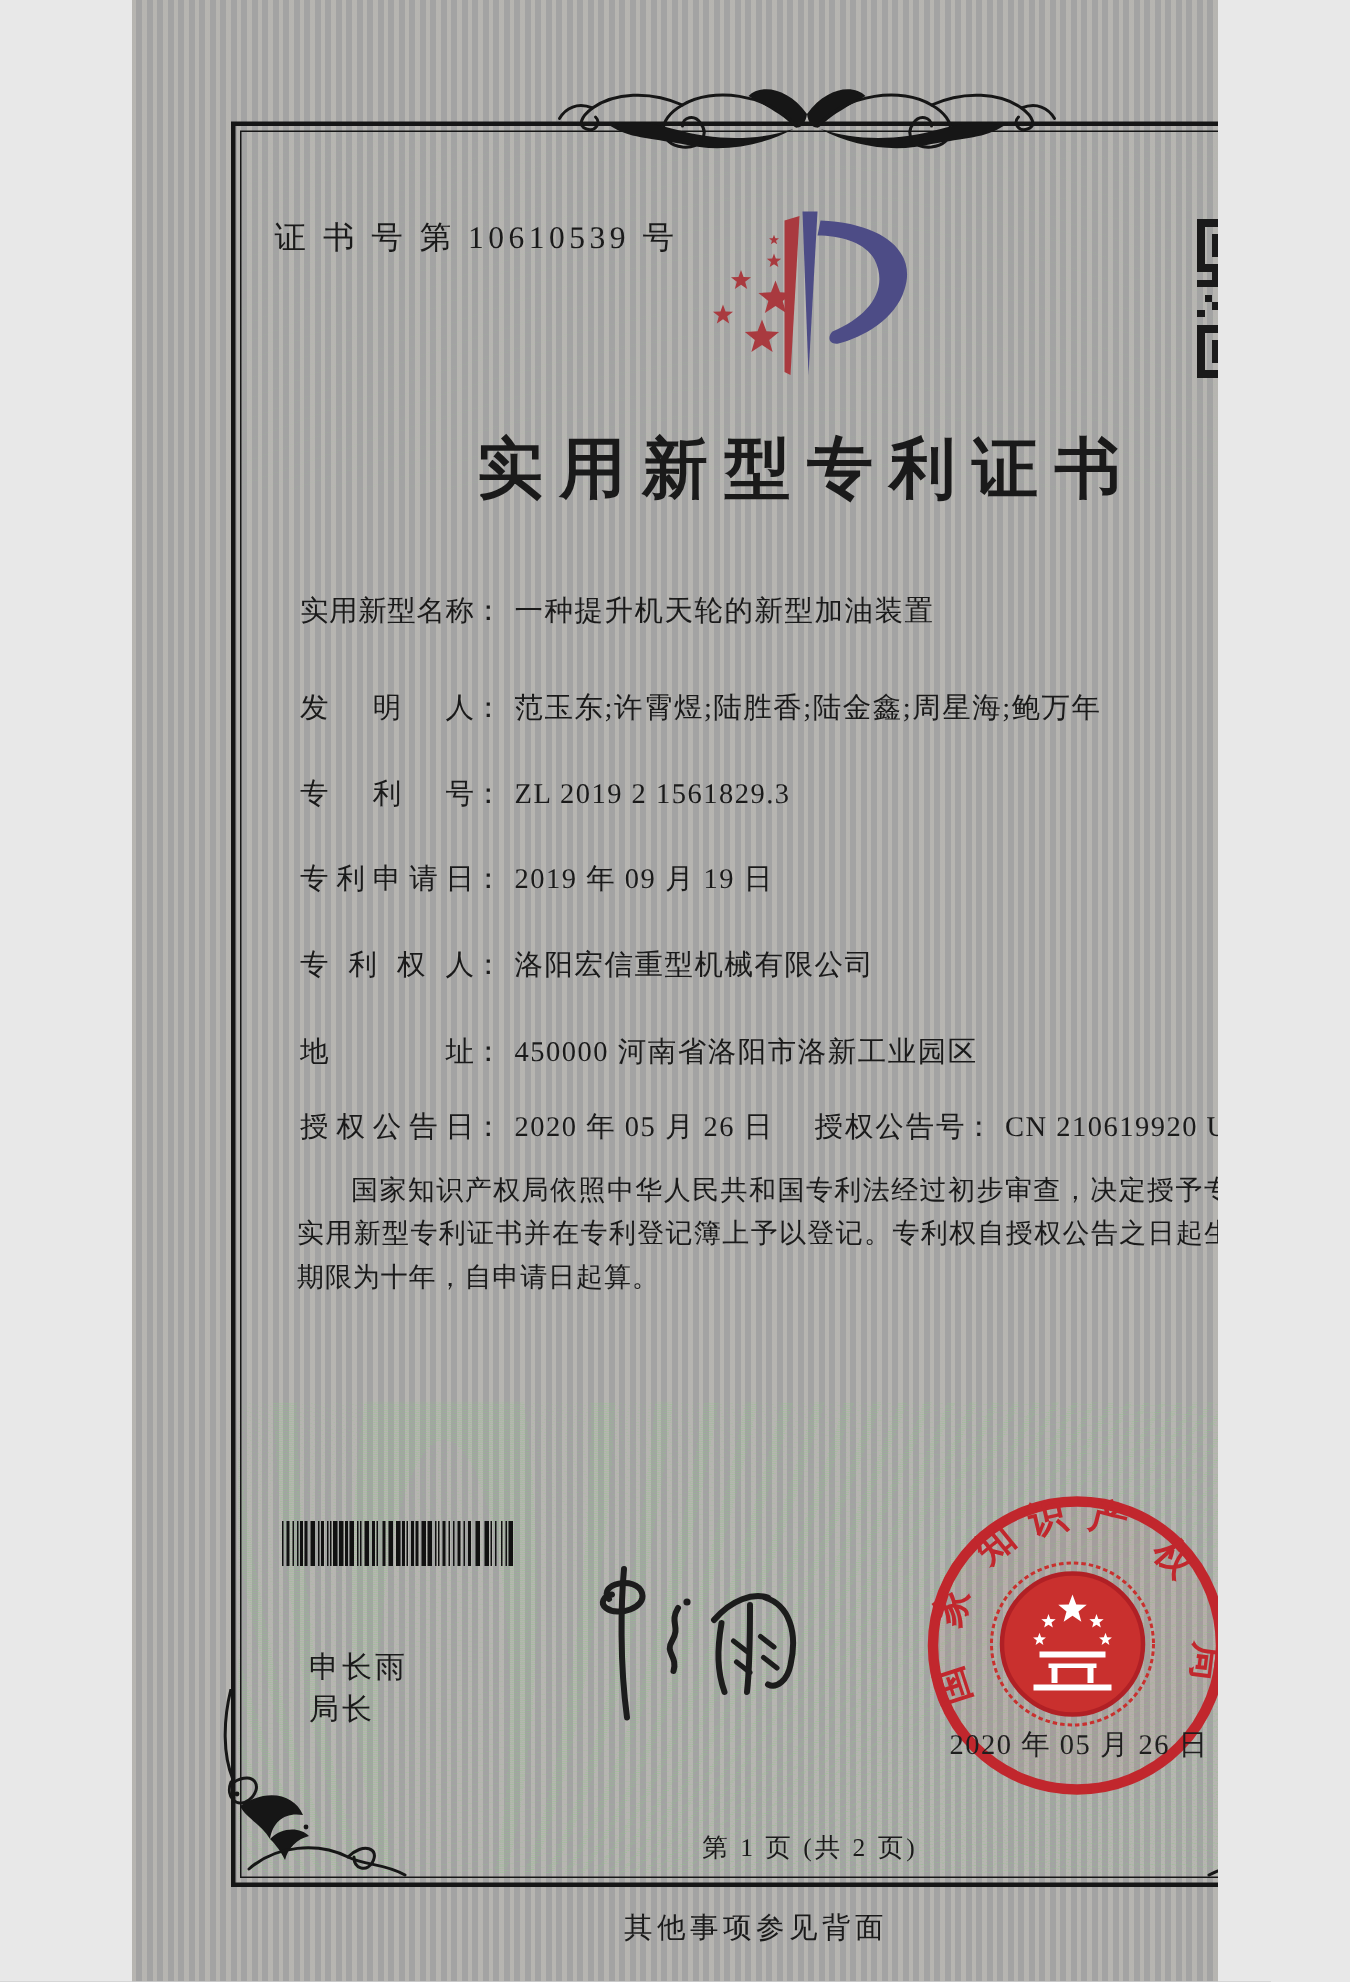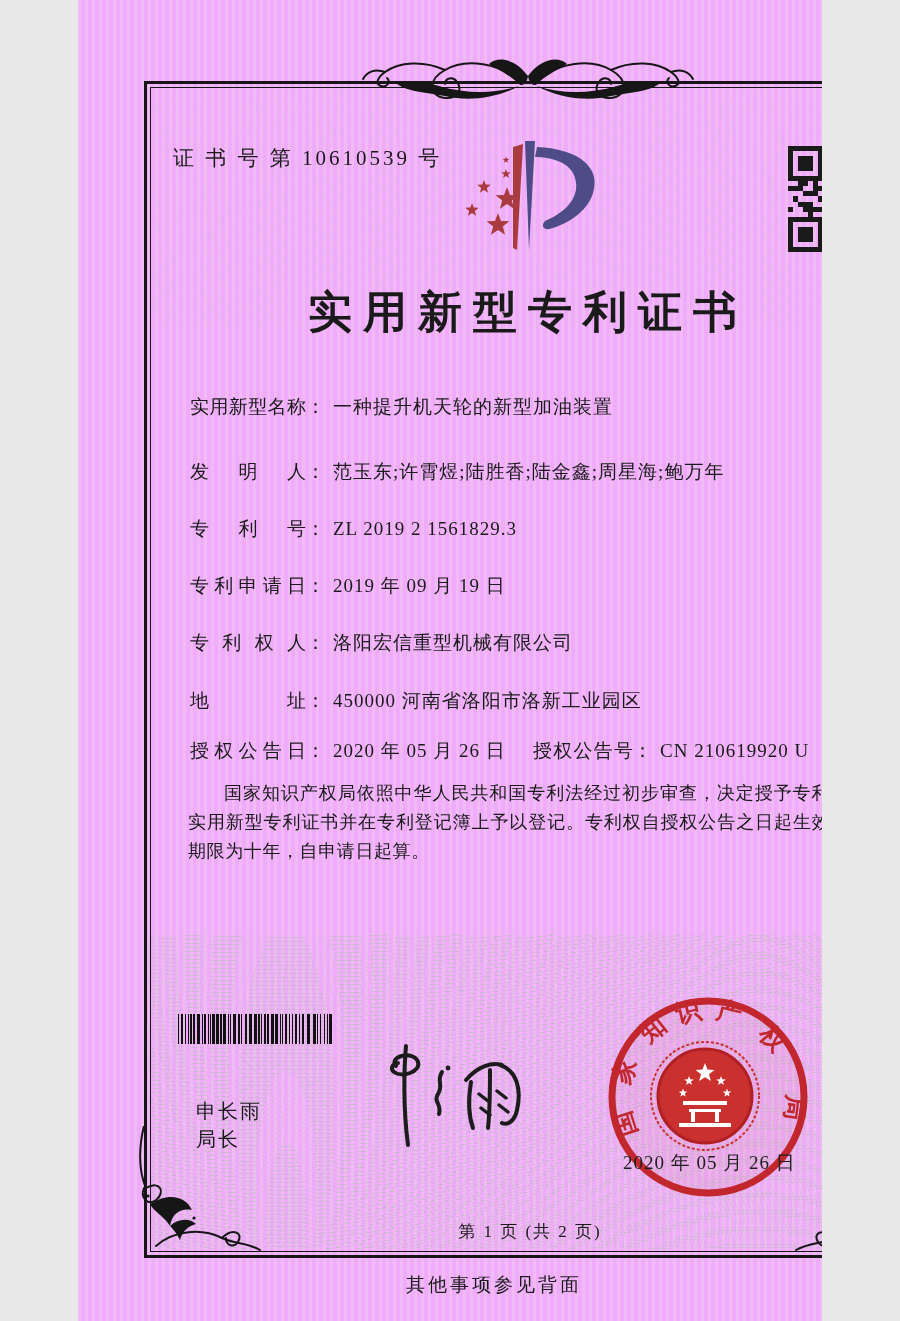--- a/index.html
+++ b/index.html
@@ -1,19 +1,19 @@
 <!DOCTYPE html>
 <html><head>
 <meta charset="utf-8">
 <style>
   html,body{margin:0;padding:0;background:#e8e8e8;}
   #page{
     position:relative;width:724px;height:1321px;margin:0 auto;
-    background:#f0abfc;overflow:hidden;
-    font-family:"Liberation Serif","DejaVu Serif",serif;color:#1a1a1a;padding-left:20px;
+    background:#a3a3a3;overflow:hidden;
+    font-family:"Liberation Serif","DejaVu Serif",serif;color:#1a1a1a;
   }
   
   #page::before{
     content:"";position:absolute;inset:0;pointer-events:none;
     background:repeating-linear-gradient(90deg,rgba(240,234,218,.25) 0 3px,rgba(255,255,255,0) 3px 7px);
   }
   
   .frame{position:absolute;left:66px;top:81px;width:772px;height:1171px;border:3px solid #161616;}
   .frame-inner{position:absolute;inset:3px;border:1px solid #161616;}
   

